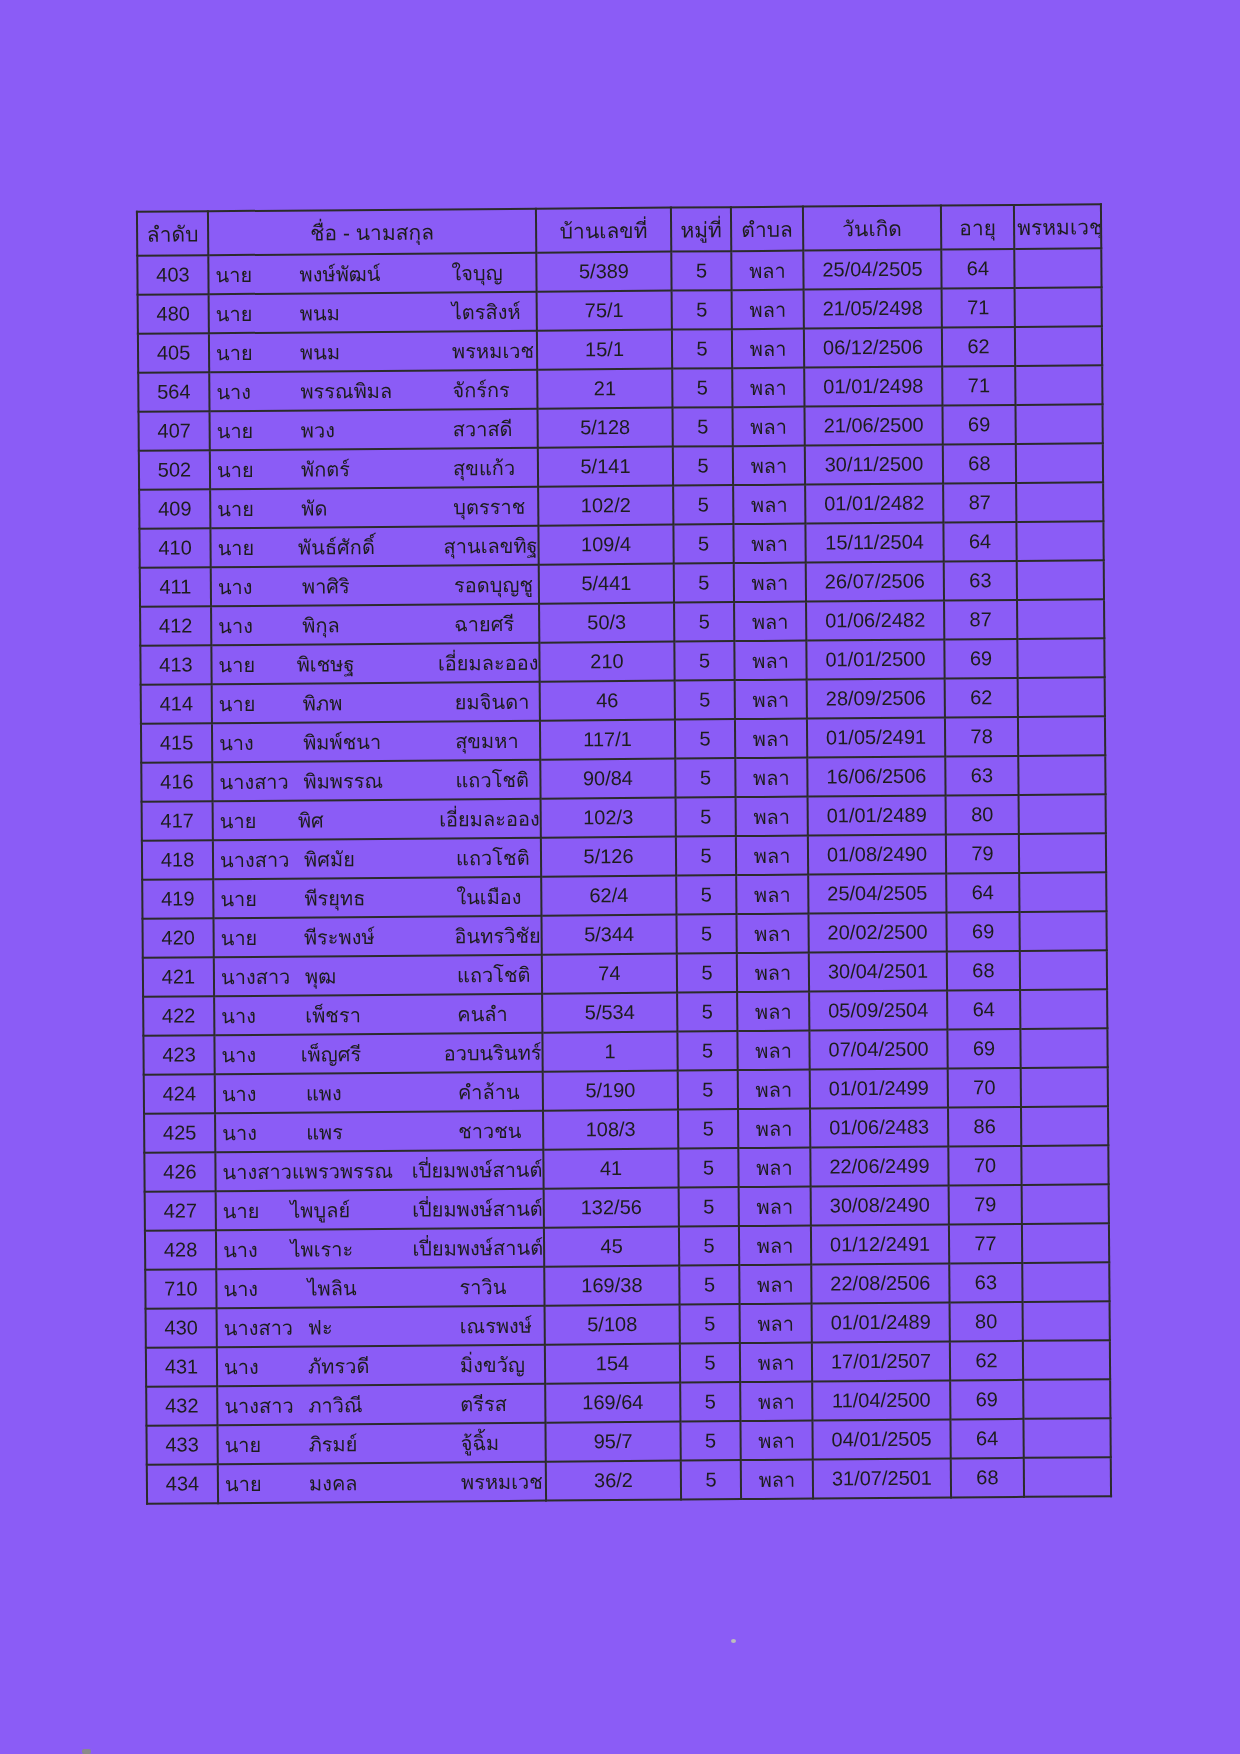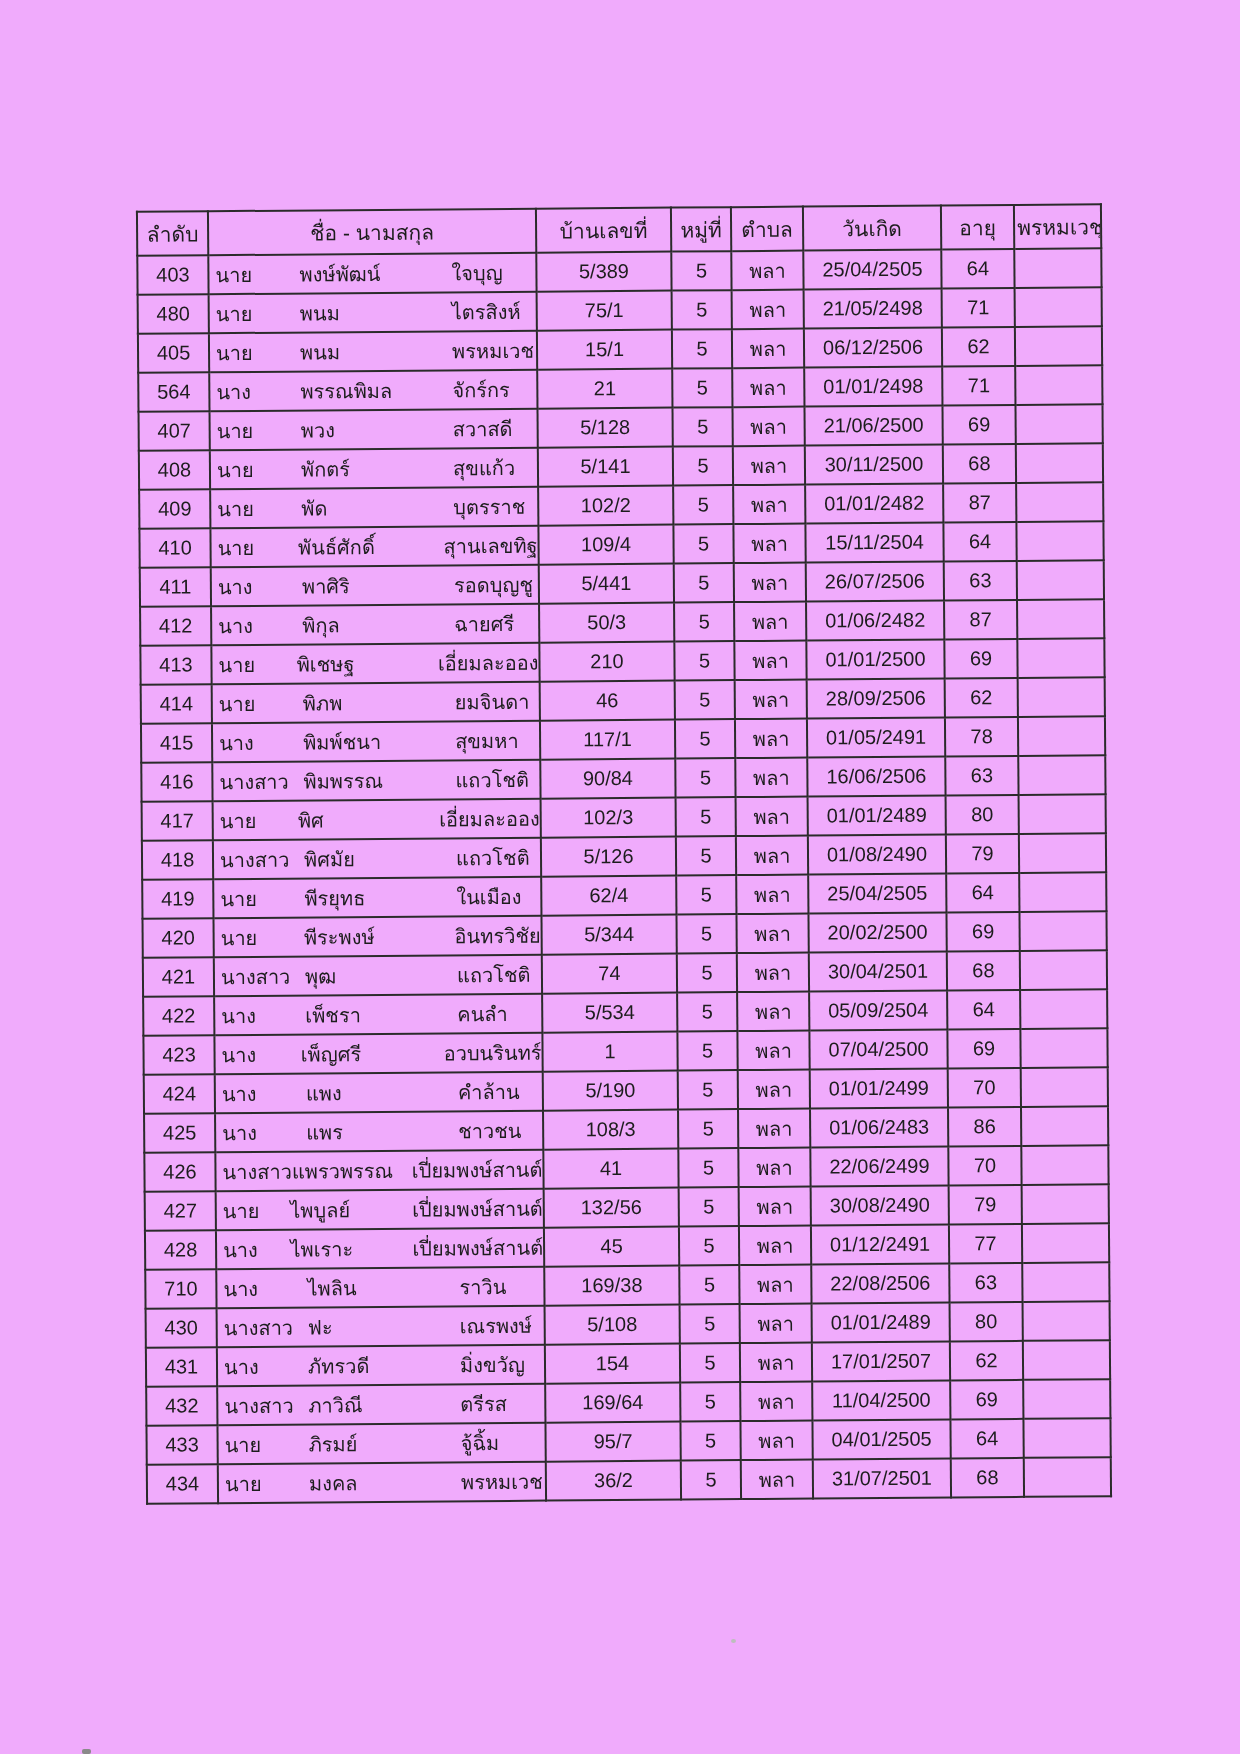--- a/index.html
+++ b/index.html
@@ -11,21 +11,21 @@
     width: 1240px;
     height: 1754px;
     position: relative;
     overflow: hidden;
     font-family: "Liberation Sans", sans-serif;
     color: #1d1d1d;
   }
   .page {
     position: absolute;
     inset: 0;
-    background: #f0abfc;
+    background: #8b5cf6;
   }
   .doc-table {
     position: absolute;
     left: 141px;
     top: 207px;
     width: 964px;
     border-collapse: collapse;
     table-layout: fixed;
     transform: rotate(-0.45deg);
     transform-origin: 50% 50%;
@@ -182,21 +182,21 @@
             </div>
           </td>
           <td>5/128</td>
           <td>5</td>
           <td>พลา</td>
           <td>21/06/2500</td>
           <td>69</td>
           <td></td>
         </tr>
         <tr>
-          <td>408</td>
+          <td>502</td>
           <td class="name-cell">
             <div class="name-wrap">
               <span class="nm-title">นาย</span>
               <span class="nm-first">พักตร์</span>
               <span class="nm-last">สุขแก้ว</span>
             </div>
           </td>
           <td>5/141</td>
           <td>5</td>
           <td>พลา</td>

